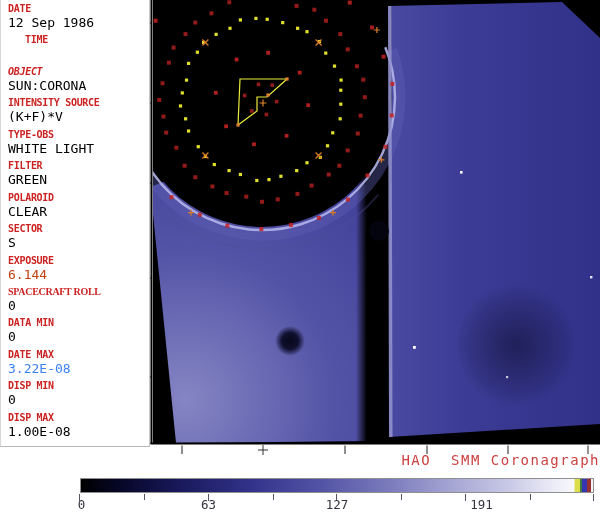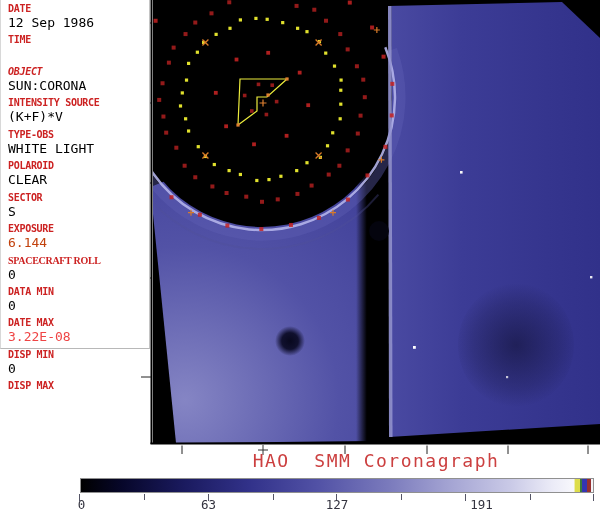--- a/index.html
+++ b/index.html
@@ -2,33 +2,33 @@
 <html><head>
 <meta charset="utf-8">
 <style>
   html,body{margin:0;padding:0;}
   body{
     width:600px;height:512px;position:relative;background:#ffffff;
     font-family:"DejaVu Sans Mono", monospace;overflow:hidden;
   }
   
   .sidebar{
-    position:absolute;left:0;top:0;width:150px;height:349px;
+    position:absolute;left:0;top:0;width:150px;height:447px;
     box-sizing:border-box;padding:3px 0 0 7px;background:#ffffff;z-index:2;
     border-left:1px solid #d8d8d8;border-right:1px solid #c4c4c4;border-bottom:1px solid #b8b8b8;
   }
   .entry{height:31.45px;overflow:visible;}
   .mlabel{font-size:10px;line-height:11px;font-weight:bold;letter-spacing:-0.3px;color:#cc2222;white-space:pre;}
   .mvalue{font-size:13px;line-height:15px;color:#000000;margin-top:1px;white-space:pre;}
   
   .scene-svg{position:absolute;left:0;top:0;width:600px;height:512px;z-index:1;}
   
   .img-title{
-    position:absolute;left:152px;top:451px;width:448px;text-align:center;
-    font-size:18px;line-height:19px;letter-spacing:1.5px;white-space:pre;color:#cc4040;z-index:3;
+    position:absolute;left:152px;top:451px;width:448px;text-align:right;
+    font-size:14px;line-height:19px;letter-spacing:1.5px;white-space:pre;color:#cc4040;z-index:3;
   }
   
   .cbar-wrap{position:absolute;left:80px;top:478px;width:514px;height:34px;z-index:3;}
   .cbar{
     position:absolute;left:0;top:0;width:514px;height:15px;
     box-sizing:border-box;border:1px solid #909090;
   }
   .cbar-ticks{position:absolute;left:0;top:16px;width:514px;height:8px;}
   .cbar-tick{position:absolute;top:0;width:1px;background:#555566;}
   .cbar-tick.major{height:7px;}
@@ -227,35 +227,39 @@
 M263,445L263,455" stroke="#333333" stroke-width="1" fill="none"></path>
     </g>
 </svg>
 
 <aside class="sidebar" id="sidebar-entries">
     <div class="entry">
       <div class="mlabel" style="color: rgb(204, 34, 34);">DATE</div>
       <div class="mvalue" style="color: rgb(0, 0, 0);">12 Sep 1986</div>
     </div>
     <div class="entry">
-      <div class="mlabel" style="color: rgb(204, 34, 34);">TIME</div>
+      <div class="mlabel" style="color: rgb(204, 34, 34); margin-left: 17px;">TIME</div>
     </div>
     <div class="entry">
       <div class="mlabel" style="color: rgb(204, 34, 34); font-style: italic;">OBJECT</div>
       <div class="mvalue" style="color: rgb(0, 0, 0);">SUN:CORONA</div>
     </div>
     <div class="entry">
       <div class="mlabel" style="color: rgb(204, 34, 34);">INTENSITY SOURCE</div>
       <div class="mvalue" style="color: rgb(0, 0, 0);">(K+F)*V</div>
     </div>
     <div class="entry">
       <div class="mlabel" style="color: rgb(204, 34, 34);">TYPE-OBS</div>
       <div class="mvalue" style="color: rgb(0, 0, 0);">WHITE LIGHT</div>
     </div>
     <div class="entry">
+      <div class="mlabel" style="color: rgb(204, 34, 34);">FILTER</div>
+      <div class="mvalue" style="color: rgb(0, 0, 0);">GREEN</div>
+    </div>
+    <div class="entry">
       <div class="mlabel" style="color: rgb(204, 34, 34);">POLAROID</div>
       <div class="mvalue" style="color: rgb(0, 0, 0);">CLEAR</div>
     </div>
     <div class="entry">
       <div class="mlabel" style="color: rgb(204, 34, 34);">SECTOR</div>
       <div class="mvalue" style="color: rgb(0, 0, 0);">S</div>
     </div>
     <div class="entry">
       <div class="mlabel" style="color: rgb(204, 34, 34);">EXPOSURE</div>
       <div class="mvalue" style="color: #c2410c;">6.144</div>
@@ -263,28 +267,29 @@
     <div class="entry">
       <div class="mlabel" style="color: rgb(204, 34, 34); font-family: Liberation Serif, serif;">SPACECRAFT ROLL</div>
       <div class="mvalue" style="color: rgb(0, 0, 0);">0</div>
     </div>
     <div class="entry">
       <div class="mlabel" style="color: rgb(204, 34, 34);">DATA MIN</div>
       <div class="mvalue" style="color: rgb(0, 0, 0);">0</div>
     </div>
     <div class="entry">
       <div class="mlabel" style="color: rgb(204, 34, 34);">DATE MAX</div>
-      <div class="mvalue" style="color: #ef4444;">3.22E-08</div>
+      <div class="mvalue" style="color: #3b82f6;">3.22E-08</div>
     </div>
     <div class="entry">
       <div class="mlabel" style="color: rgb(204, 34, 34);">DISP MIN</div>
       <div class="mvalue" style="color: rgb(0, 0, 0);">0</div>
     </div>
     <div class="entry">
       <div class="mlabel" style="color: rgb(204, 34, 34);">DISP MAX</div>
+      <div class="mvalue" style="color: rgb(0, 0, 0);">1.00E-08</div>
     </div>
   </aside>
 
 <div class="img-title">HAO  SMM Coronagraph</div>
 
 <div class="cbar-wrap">
   <div class="cbar" id="cbar" style="background: linear-gradient(to right, rgb(0, 0, 0) 0%, rgb(7, 7, 42) 8%, rgb(26, 26, 94) 20%, rgb(50, 50, 138) 33%, rgb(81, 81, 165) 46%, rgb(122, 122, 188) 60%, rgb(164, 164, 211) 72%, rgb(202, 202, 231) 84%, rgb(235, 235, 247) 92%, rgb(248, 248, 252) 96.3%, rgb(221, 221, 74) 96.5%, rgb(221, 221, 74) 97.5%, rgb(58, 122, 58) 97.5%, rgb(58, 122, 58) 97.9%, rgb(53, 53, 178) 97.9%, rgb(53, 53, 178) 98.8%, rgb(151, 48, 48) 98.8%, rgb(151, 48, 48) 99.6%, rgb(244, 244, 248) 99.6%, rgb(244, 244, 248) 100%);"></div>
   <div class="cbar-ticks" id="cbar-ticks">
       <div class="cbar-tick major" style="left: calc(0% - 1px);"></div>
       <div class="cbar-tick major" style="left: calc(25% - 1px);"></div>

